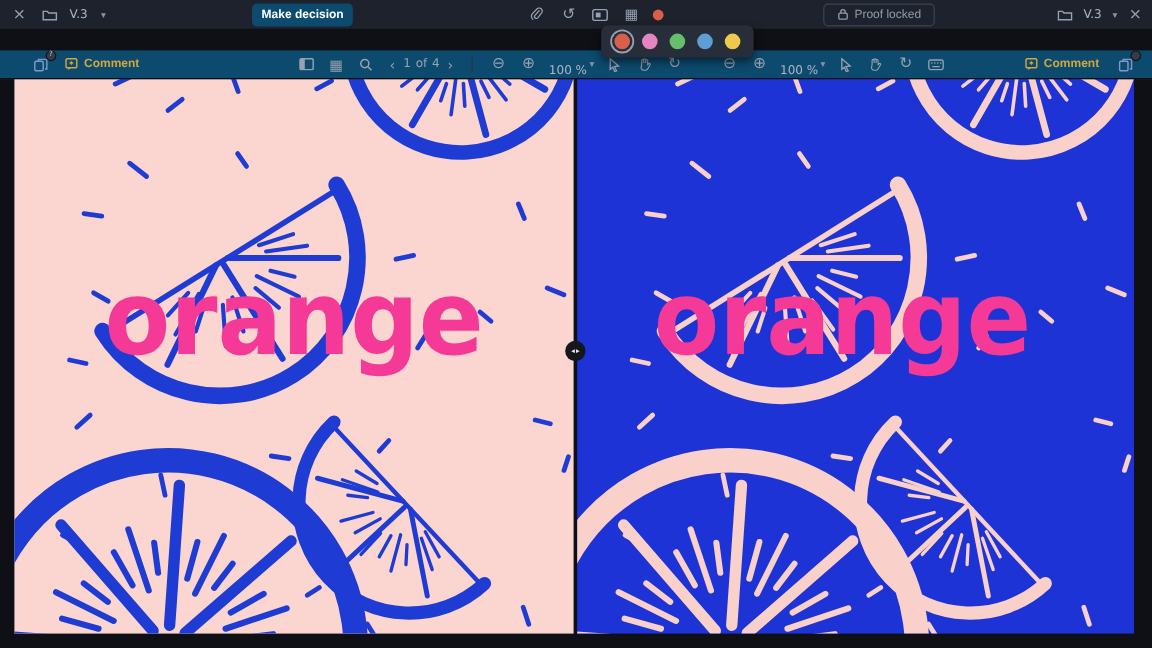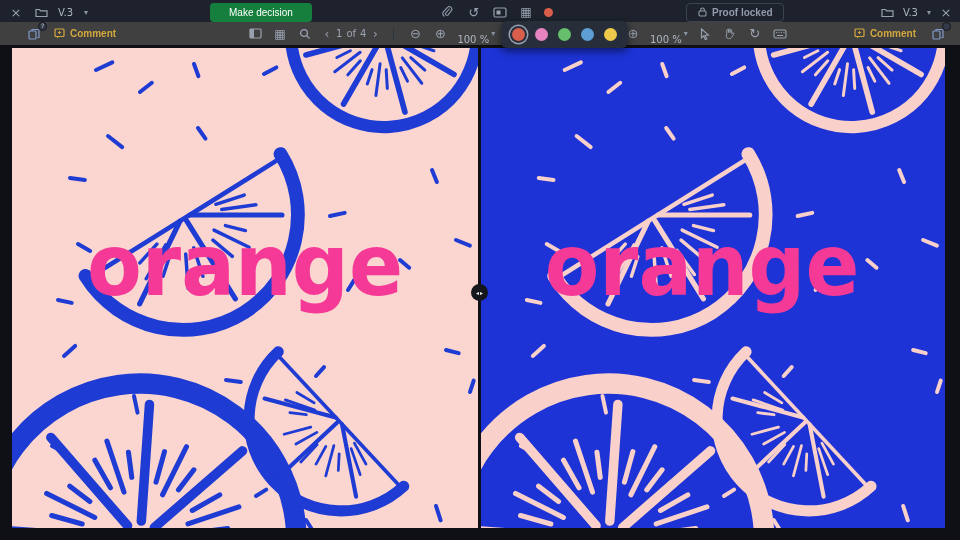--- a/index.html
+++ b/index.html
@@ -1,31 +1,31 @@
 <!DOCTYPE html>
 <html><head>
 <meta charset="utf-8">
 <style>
   * { margin:0; padding:0; box-sizing:border-box; }
   html,body { width:960px; height:540px; overflow:hidden; background:#0e1015;
     font-family:"DejaVu Sans","Liberation Sans",sans-serif; }
   .bar { position:absolute; left:0; width:960px; display:flex; align-items:center; }
   #topbar { top:0; height:24px; background:#1d222c; z-index:20; }
-  #row2 { top:22px; height:24px; background:#404040; z-index:20; border-bottom:1px solid #0b0d11; }
+  #row2 { top:42px; height:24px; background:#0c4a6e; z-index:20; border-bottom:1px solid #0b0d11; }
   .icon { display:inline-flex; align-items:center; justify-content:center;
     color:#98a1b0; width:16px; height:16px; font-size:11px; line-height:1; cursor:pointer; }
   .icon svg { display:block; }
   .glyph { font-size:11px; color:#98a1b0; }
   .lbl { font-size:10px; color:#aeb6c2;text-align:right; }
   .caret { font-size:8px; color:#8а93a3; color:#8a93a3; margin-left:2px; }
   .abs { position:absolute; top:0; height:100%; display:flex; align-items:center; }
 
-  .btn-primary { background:#15803d; color:#fff; font-size:10px; font-weight:normal;
-    border:none; border-radius:4px; padding:4px 19px; cursor:pointer; }
-  .btn-ghost { background:transparent; color:#939cab; font-size:10px; font-weight:bold;
+  .btn-primary { background:#0c4a6e; color:#fff; font-size:10px; font-weight:bold;
+    border:none; border-radius:4px; padding:4px 8px; cursor:pointer; }
+  .btn-ghost { background:transparent; color:#939cab; font-size:10px; font-weight:normal;
     border:1px solid #3c4452; border-radius:4px; padding:3px 10px; cursor:pointer;
     display:inline-flex; align-items:center; gap:5px; }
   .btn-comment { background:transparent; border:none; cursor:pointer;
     display:inline-flex; align-items:center; gap:5px; color:#d2a83e;
     font-size:10px; font-weight:bold; }
 
   .badge { position:absolute; top:-4px; right:-5px; width:9px; height:9px; border-radius:50%;
     background:#343c4a; color:#c6cdd8; font-size:6px; display:flex; align-items:center;
     justify-content:center; border:1px solid #10131a; }
   .rel { position:relative; }

